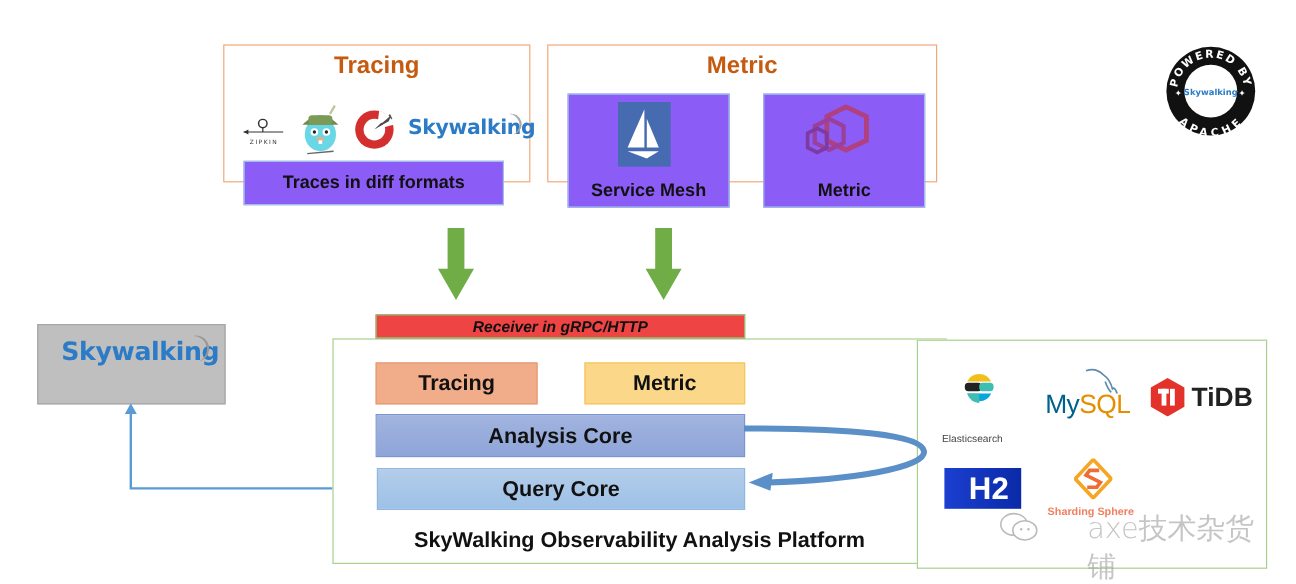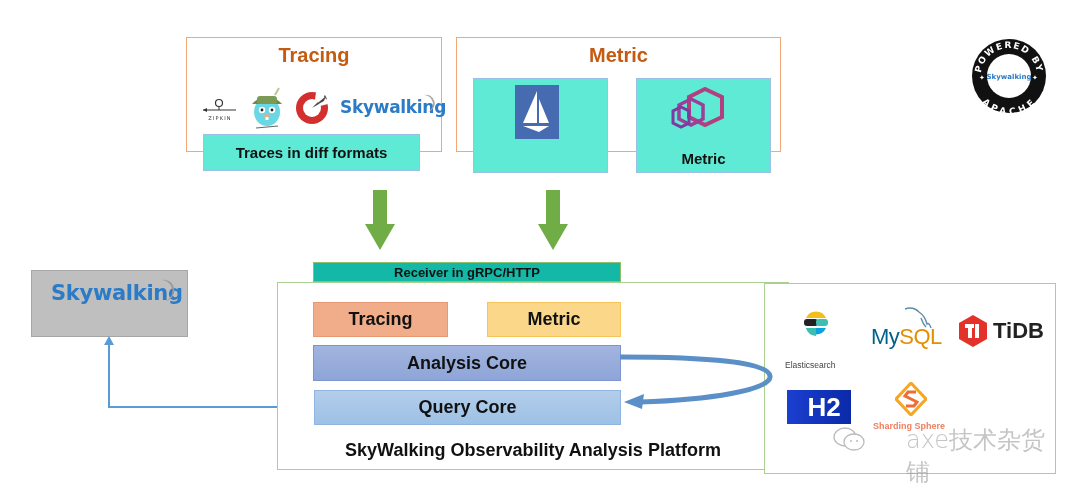--- a/index.html
+++ b/index.html
@@ -1,20 +1,20 @@
 <!DOCTYPE html>
 <html><head>
   <meta charset="utf-8">
   <style>
     html, body { margin: 0; padding: 0; background: #ffffff; }
     body { width: 1080px; height: 487px; position: relative; overflow: hidden;
            font-family: "Liberation Sans", "DejaVu Sans", sans-serif; color: #111; }
     .abs { position: absolute; box-sizing: border-box; }
     .orange-box { border: 1.5px solid #f0a878; background: #fff; }
-    .blue-box { border: 1.5px solid #9cc0e6; background: #5eead4; text-align: right; }
+    .blue-box { border: 1.5px solid #9cc0e6; background: #8b5cf6; text-align: right; }
     .green-box { border: 1.5px solid #a9d08e; background: #fff; }
     .section-title { font-weight: bold; color: #c55a11; font-size: 20px; text-align: center; }
     .center-text { display: flex; align-items: center; justify-content: center; font-weight: bold; }
     .sky { font-weight: bold; color: #2b7bc7; font-family: "DejaVu Sans", sans-serif; letter-spacing: -0.3px; }
     svg { display: block; }
   </style>
 </head>
 <body>
 
 <div class="abs orange-box" style="left:186px; top:37px; width:256px; height:115px;">
@@ -67,20 +67,21 @@
 <div class="abs orange-box" style="left:456px; top:37px; width:325px; height:115px;">
   <div class="section-title" style="margin-top:6px;">Metric</div>
 </div>
 <div class="abs blue-box" style="left:473px; top:78px; width:135px; height:95px;">
   <svg class="abs" style="left:41px; top:6px;" width="44" height="54" viewBox="0 0 44 54">
     <rect x="0" y="0" width="44" height="54" fill="#466bb0"></rect>
     <polygon points="22,6 22,38 8,38" fill="#fff"></polygon>
     <polygon points="24,14 24,38 34,38" fill="#fff"></polygon>
     <polygon points="8,41 34,41 24,47" fill="#fff"></polygon>
   </svg>
+  <div class="abs center-text" style="left:0; top:68px; width:100%; height:22px; font-size:15px;">Service Mesh</div>
 </div>
 <div class="abs blue-box" style="left:636px; top:78px; width:135px; height:95px;">
   <svg class="abs" style="left:30px; top:8px;" width="66" height="50" viewBox="0 0 66 50">
     <polygon points="38,2 55,10 55,30 38,38 22,30 22,10" fill="none" stroke="#b0407e" stroke-width="4"></polygon>
     <polygon points="24,12 36,18 36,32 24,38 12,32 12,18" fill="none" stroke="#9b3f9a" stroke-width="3.5"></polygon>
     <polygon points="14,20 22,24 22,36 14,40 6,36 6,24" fill="none" stroke="#7e3aa0" stroke-width="3"></polygon>
   </svg>
   <div class="abs center-text" style="left:0; top:68px; width:100%; height:22px; font-size:15px;">Metric</div>
 </div>
 
@@ -121,21 +122,21 @@
 </div>
 
 <svg class="abs" style="left:100px; top:336px;" width="216" height="76" viewBox="0 0 216 76">
   <polyline points="215,71 9,71 9,6" fill="none" stroke="#5b9bd5" stroke-width="2"></polyline>
   <polygon points="9,0 4,9 14,9" fill="#5b9bd5"></polygon>
 </svg>
 
 <div class="abs green-box" style="left:249px; top:282px; width:512px; height:188px;margin-left:28px;">
   <div class="abs center-text" style="left:0; top:154px; width:100%; height:26px; font-size:18px; font-weight:bold;">SkyWalking Observability Analysis Platform</div>
 </div>
-<div class="abs center-text" style="left:313px; top:262px; width:308px; height:20px; background:#14b8a6; border:1px solid #8cbf6e; font-size:13px;">
+<div class="abs center-text" style="left:313px; top:262px; width:308px; height:20px; background:#ef4444; border:1px solid #8cbf6e; font-size:13px;font-style:italic;">
   <span>Receiver in gRPC/HTTP</span>
 </div>
 <div class="abs center-text" style="left:313px; top:302px; width:135px; height:35px; background:#f1ad8a; border:1px solid #e59a74; font-size:18px;">
   <span>Tracing</span>
 </div>
 <div class="abs center-text" style="left:487px; top:302px; width:134px; height:35px; background:#fbd78a; border:1px solid #f5c55c; font-size:18px;">
   <span>Metric</span>
 </div>
 <div class="abs center-text" style="left:313px; top:345px; width:308px; height:36px; background:linear-gradient(#a2b4df,#8ea5d8); border:1px solid #7a95cf; font-size:18px;">
   <span>Analysis Core</span>

